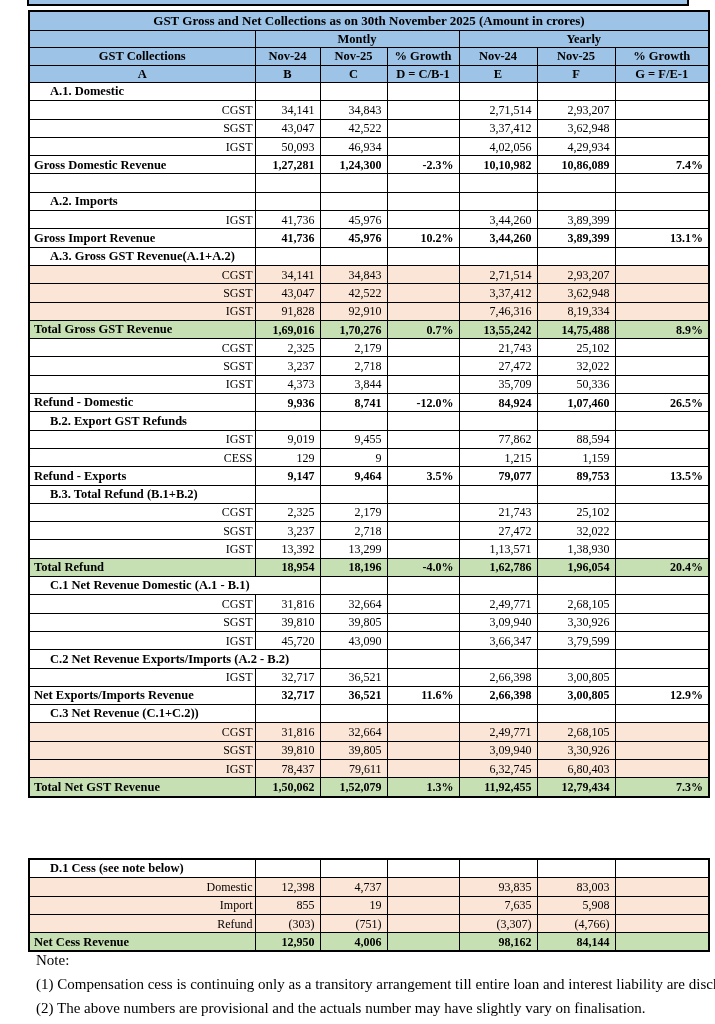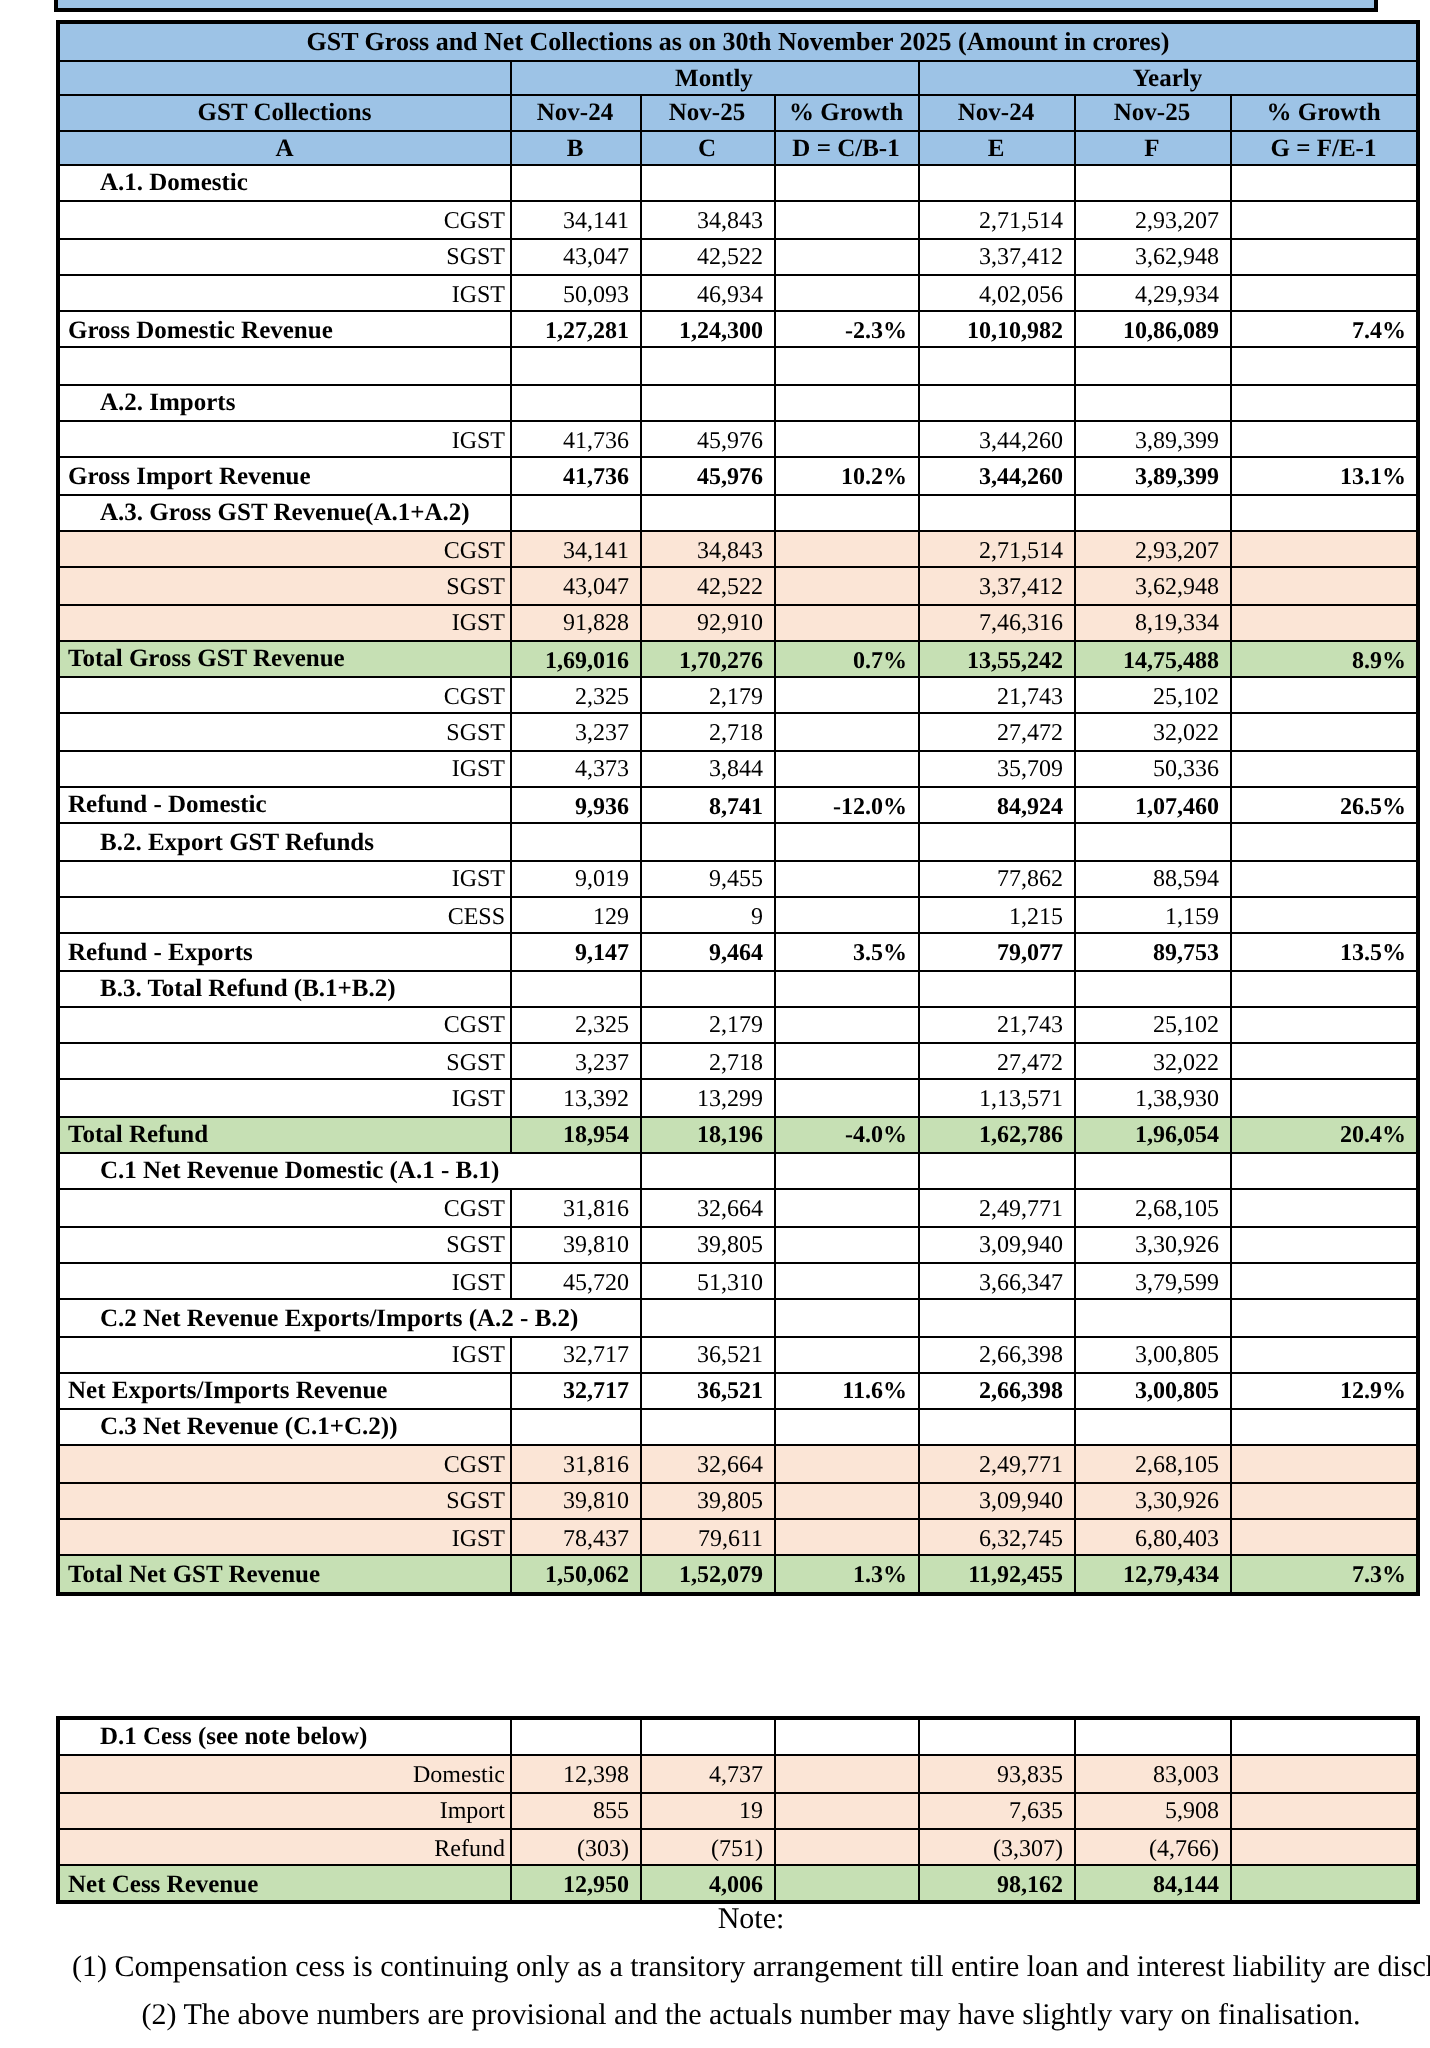--- a/index.html
+++ b/index.html
@@ -27,21 +27,21 @@
   thead td.title-cell { font-size:13px; height:17.5px; }
   td.num { text-align:right; padding-right:5px; }
   tr.section td.lbl { text-align:left; font-weight:bold; padding-left:20px; font-size:12.5px; }
   tr.summary td, tr.total td { font-weight:bold; }
   tr.summary td.lbl, tr.total td.lbl { text-align:left; padding-left:4px; font-size:12.5px; }
   tr.detail td.lbl, tr.detail_peach td.lbl { text-align:right; padding-right:2px; }
   tr.detail_peach td { background:var(--peach); }
   tr.total td { background:var(--green); }
   .notes {
     position:absolute; left:36px; top:948px; width:679px; overflow:hidden;
-    font-size:15px; line-height:24px; color:#000;text-align:center;
+    font-size:15px; line-height:24px; color:#000;
   }
   .notes div { white-space:nowrap; overflow:hidden; }
 </style>
 </head>
 <body>
 
 <div class="top-strip"></div>
 
 <table class="t1">
   <colgroup>
@@ -347,21 +347,21 @@
         <td class="num">39,810</td>
         <td class="num">39,805</td>
         <td class="num"></td>
         <td class="num">3,09,940</td>
         <td class="num">3,30,926</td>
         <td class="num"></td>
       </tr>
       <tr class="detail">
         <td class="lbl">IGST</td>
         <td class="num">45,720</td>
-        <td class="num">51,310</td>
+        <td class="num">43,090</td>
         <td class="num"></td>
         <td class="num">3,66,347</td>
         <td class="num">3,79,599</td>
         <td class="num"></td>
       </tr>
       <tr class="section">
         <td class="lbl" colspan="2">C.2 Net Revenue Exports/Imports  (A.2 - B.2)</td>
         <td class="num"></td>
         <td class="num"></td>
         <td class="num"></td>

